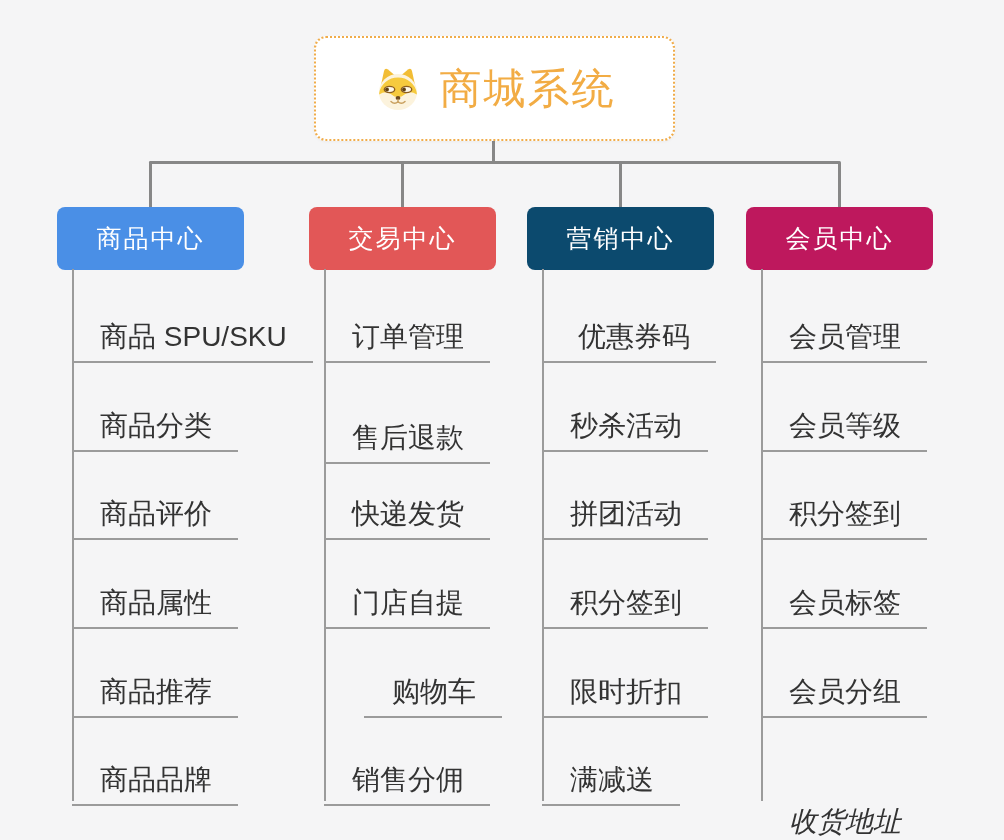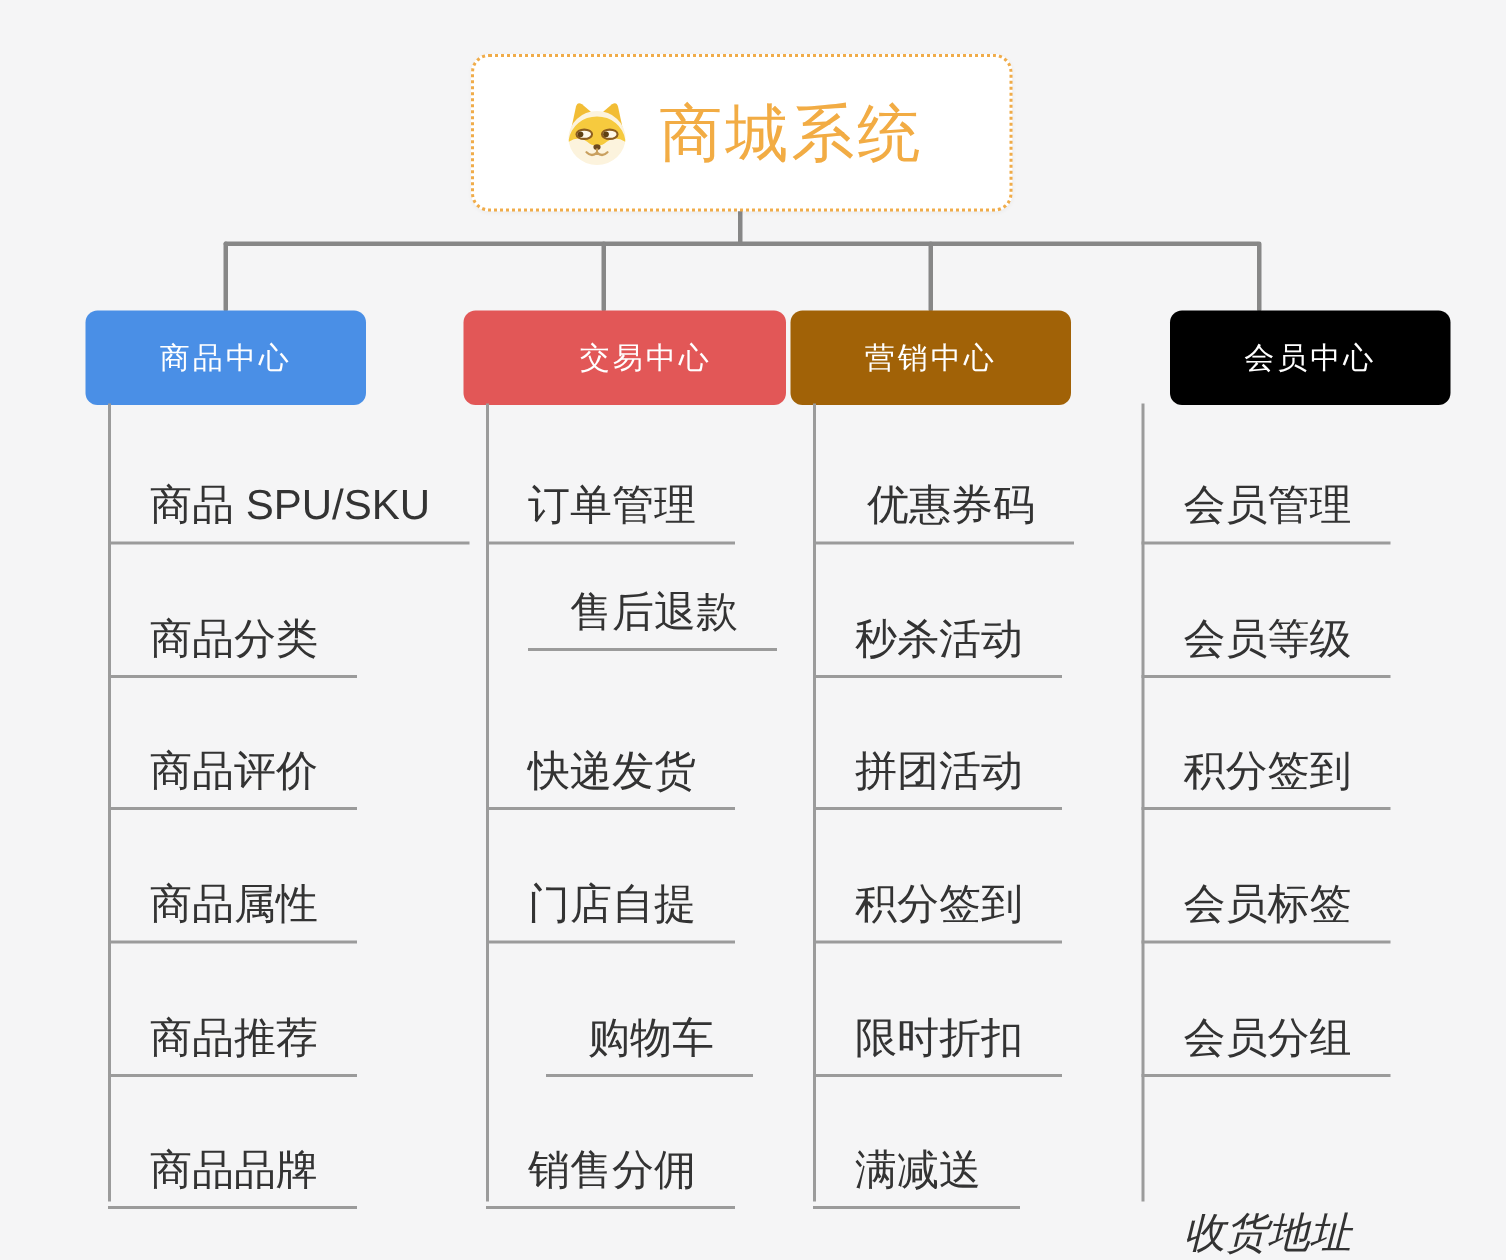--- a/index.html
+++ b/index.html
@@ -54,21 +54,21 @@
   .branch-header {
     position: absolute;
     top: 207px;
     width: 187px;
     height: 63px;
     border-radius: 8px;
     display: flex;
     align-items: center;
     justify-content: center;
     color: #ffffff;
-    font-size: 20px;
+    font-size: 25px;
     font-weight: 500;
     letter-spacing: 2px;
     white-space: nowrap;
     cursor: default;
   }
   
   .leaf {
     position: absolute;
     height: 42px;
     padding: 0 26px 5px 28px;
@@ -119,39 +119,39 @@
 
   <div class="branch-header" style="left: 57px; background-color: rgb(74, 143, 230);">商品中心</div>
   <div class="leaf-vline" style="left:72px; top:269px; height:532px;"></div>
   <div class="leaf" style="left:72px; top:314px;">商品 SPU/SKU</div>
   <div class="leaf" style="left:72px; top:403px;">商品分类</div>
   <div class="leaf" style="left:72px; top:491px;">商品评价</div>
   <div class="leaf" style="left:72px; top:580px;">商品属性</div>
   <div class="leaf" style="left:72px; top:669px;">商品推荐</div>
   <div class="leaf" style="left:72px; top:757px;">商品品牌</div>
 
-  <div class="branch-header" style="left: 309px; background-color: rgb(226, 87, 87); padding-left: 28px;">交易中心</div>
+  <div class="branch-header" style="left: 309px; background-color: rgb(226, 87, 87);">交易中心</div>
   <div class="leaf-vline" style="left:324px; top:269px; height:532px;"></div>
   <div class="leaf" style="left:324px; top:314px;">订单管理</div>
-  <div class="leaf" style="left:324px; top:385px;margin-left:28px;">售后退款</div>
+  <div class="leaf" style="left:324px; top:415px;">售后退款</div>
   <div class="leaf" style="left:324px; top:491px;">快递发货</div>
   <div class="leaf" style="left:324px; top:580px;">门店自提</div>
   <div class="leaf" style="left:324px; top:669px;margin-left:40px;">购物车</div>
   <div class="leaf" style="left:324px; top:757px;">销售分佣</div>
 
-  <div class="branch-header" style="left: 527px; background-color: #a16207;">营销中心</div>
+  <div class="branch-header" style="left: 527px; background-color: #0c4a6e;">营销中心</div>
   <div class="leaf-vline" style="left:542px; top:269px; height:532px;"></div>
   <div class="leaf" style="left:542px; top:314px;padding-left:36px;">优惠券码</div>
   <div class="leaf" style="left:542px; top:403px;">秒杀活动</div>
   <div class="leaf" style="left:542px; top:491px;">拼团活动</div>
   <div class="leaf" style="left:542px; top:580px;">积分签到</div>
   <div class="leaf" style="left:542px; top:669px;">限时折扣</div>
   <div class="leaf" style="left:542px; top:757px;">满减送</div>
 
-  <div class="branch-header" style="left: 780px; background-color: #000000; font-family: Liberation Mono, monospace;">会员中心</div>
+  <div class="branch-header" style="left: 746px; background-color: #be185d; font-family: Liberation Mono, monospace;">会员中心</div>
   <div class="leaf-vline" style="left:761px; top:269px; height:532px;"></div>
   <div class="leaf" style="left:761px; top:403px;">会员等级</div>
   <div class="leaf" style="left:761px; top:314px;">会员管理</div>
   <div class="leaf" style="left:761px; top:491px;">积分签到</div>
   <div class="leaf" style="left:761px; top:580px;">会员标签</div>
   <div class="leaf" style="left:761px; top:669px;">会员分组</div>
   <div class="leaf" style="left:761px; top:799px;font-style:italic;">收货地址</div>
 
 </div>
 

